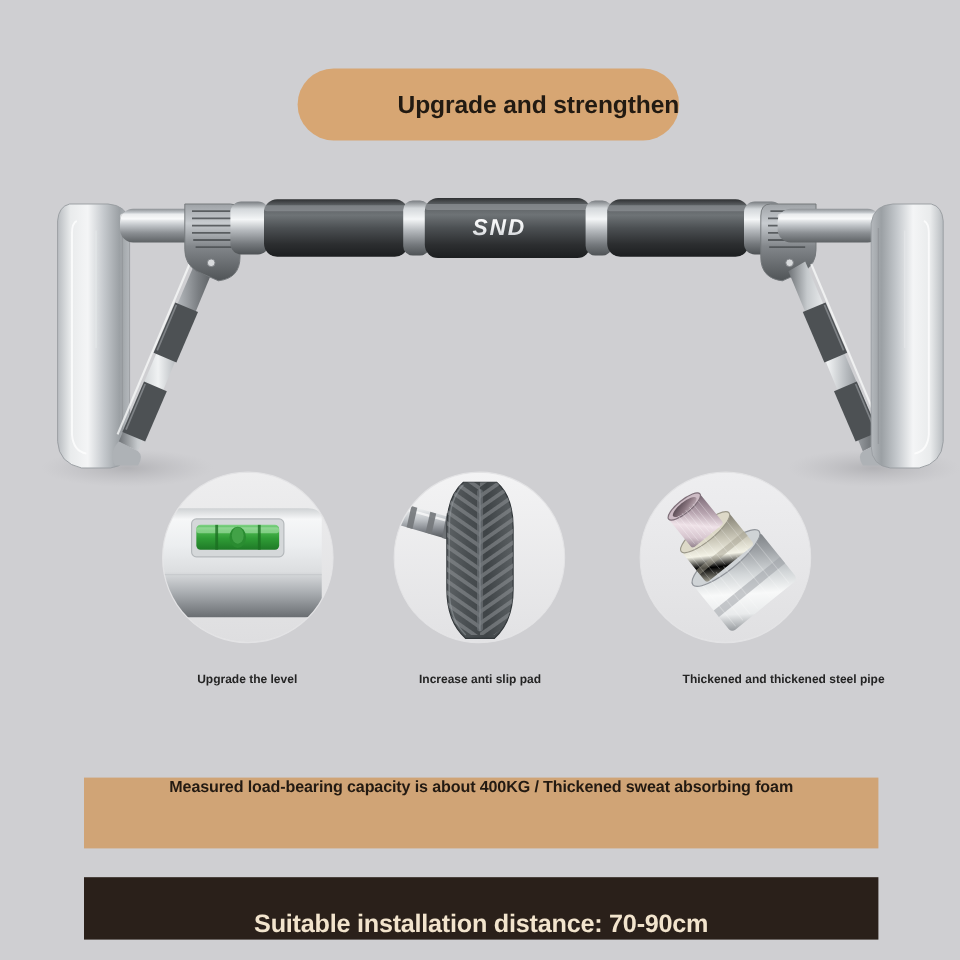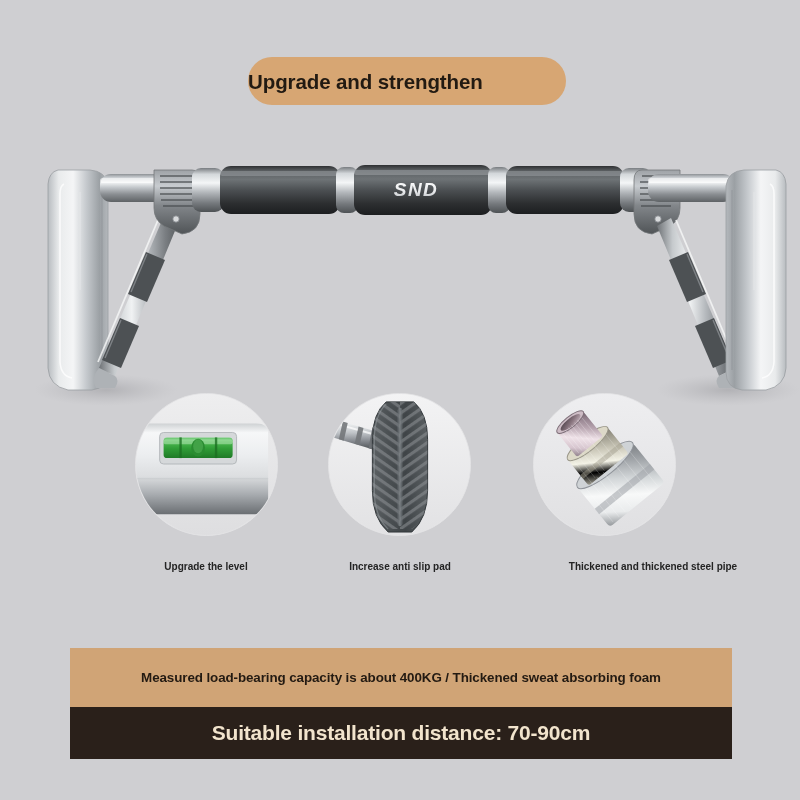--- a/index.html
+++ b/index.html
@@ -20,25 +20,25 @@
     height: 800px;
     background: #cfcfd2;
   }
 
   
   .title-pill {
     position: absolute;
     left: 248px;
     top: 57px;
     width: 318px;
-    height: 48px;
+    height: 60px;
     background: #d7a673;
     border-radius: 30px;
     display: flex;
-    align-items: flex-start;
+    align-items: flex-end;
     justify-content: center;
     flex-direction: column;
     box-sizing: border-box;
   }
   .title-line {
     color: #221a12;
     font-size: 20.5px;
     font-weight: bold;
     line-height: 25px;
     letter-spacing: -0.1px;
@@ -87,40 +87,40 @@
 
   
   .banner-tan {
     position: absolute;
     left: 70px;
     top: 648px;
     width: 662px;
     height: 59px;
     background: #d0a476;
     display: flex;
-    align-items: center;
+    align-items: flex-start;
     justify-content: center;
     box-sizing: border-box;
   }
   .banner-tan-text {
     color: #231a12;
     font-size: 13.4px;
     font-weight: bold;
     white-space: nowrap;
     letter-spacing: -0.1px;
   }
   .banner-dark {
     position: absolute;
     left: 70px;
-    top: 707px;
+    top: 731px;
     width: 662px;
     height: 52px;
     background: #2a201a;
     display: flex;
-    align-items: center;
+    align-items: flex-end;
     justify-content: center;
     box-sizing: border-box;
   }
   .banner-dark-text {
     color: #f2e4cd;
     font-size: 21px;
     font-weight: bold;
     white-space: nowrap;
     letter-spacing: -0.2px;
   }

